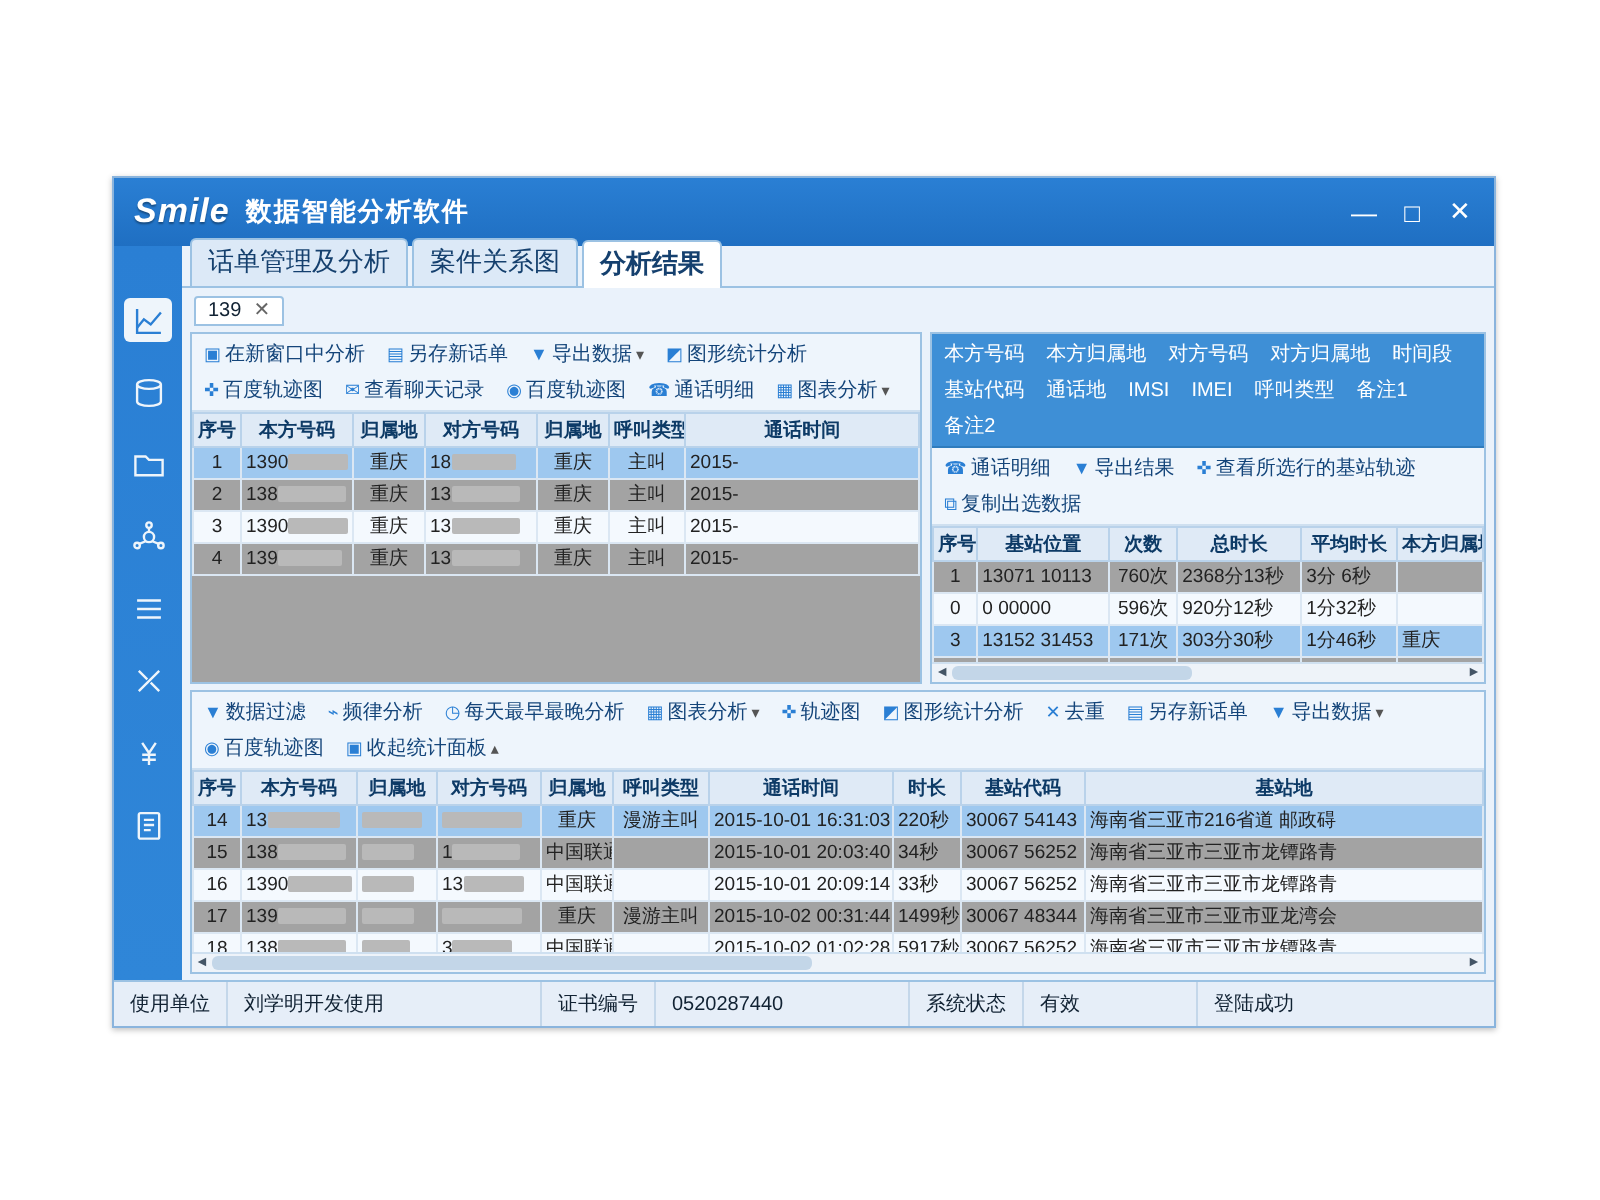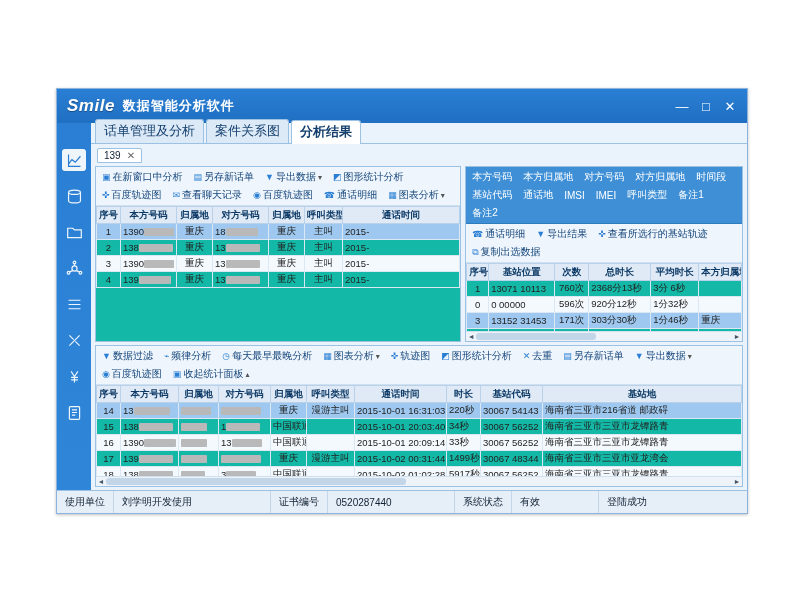--- a/index.html
+++ b/index.html
@@ -42,21 +42,21 @@
 
   .tbar{background:#eef5fc;border-bottom:1px solid #cfe0f0;padding:2px 3px;display:flex;flex-wrap:wrap;gap:2px 5px;align-items:center;}
   .tbar.blue{background:#3e8fd6;border-bottom:1px solid #2f7cbd;}
   .tbtn{font-size:10px;color:#14457a;display:inline-flex;align-items:center;gap:2px;padding:1px 3px;white-space:nowrap;}
   .tbar.blue .tbtn{color:#ffffff;}
   .ic{color:#2a7fd4;font-size:9px;}
   .chev{font-size:8px;color:#555;}
   .cb{width:9px;height:9px;border:1px solid #8aa;display:inline-block;background:#fff;vertical-align:-1px;}
 
   
-  .tblwrap{flex:1;overflow:hidden;position:relative;background:#14b8a6;}
+  .tblwrap{flex:1;overflow:hidden;position:relative;background:#a3a3a3;}
   table{border-collapse:collapse;width:100%;font-size:9.5px;table-layout:fixed;}
   th{background:#dfeaf6;border:1px solid #b9d2ea;color:#0d3a66;font-weight:bold;height:16px;padding:0 2px;white-space:nowrap;overflow:hidden;}
   td{border:1px solid #dbe7f3;height:15px;padding:0 2px;white-space:nowrap;overflow:hidden;color:#222;}
   tr.sel td{background:#9ec8ef;}
   tr.alt td{background:#f4f9fe;}
   .mask{display:inline-block;background:#b9b9b9;height:8px;border-radius:1px;vertical-align:-1px;}
   .cen{text-align:center;}
   .scroll-h{height:9px;background:#eef3f9;border-top:1px solid #cfe0f0;display:flex;align-items:center;}
   .scroll-h .thumb{height:7px;background:#c3d6e8;border-radius:3px;margin-left:10px;}
   .arrowbox{width:10px;text-align:center;font-size:7px;color:#456;}

